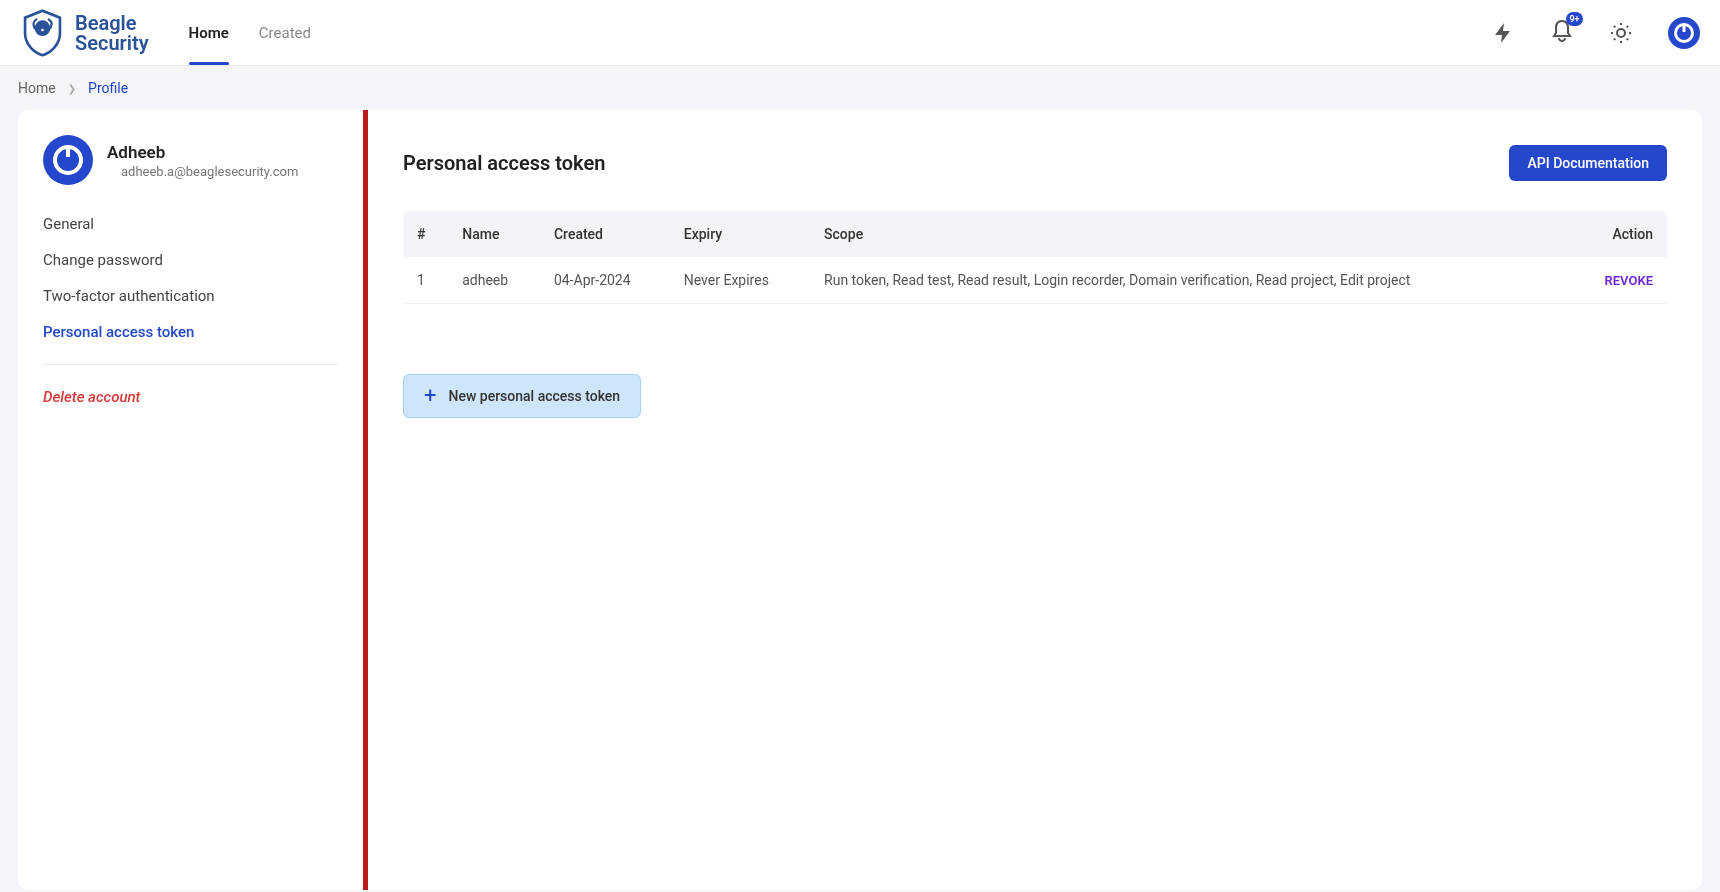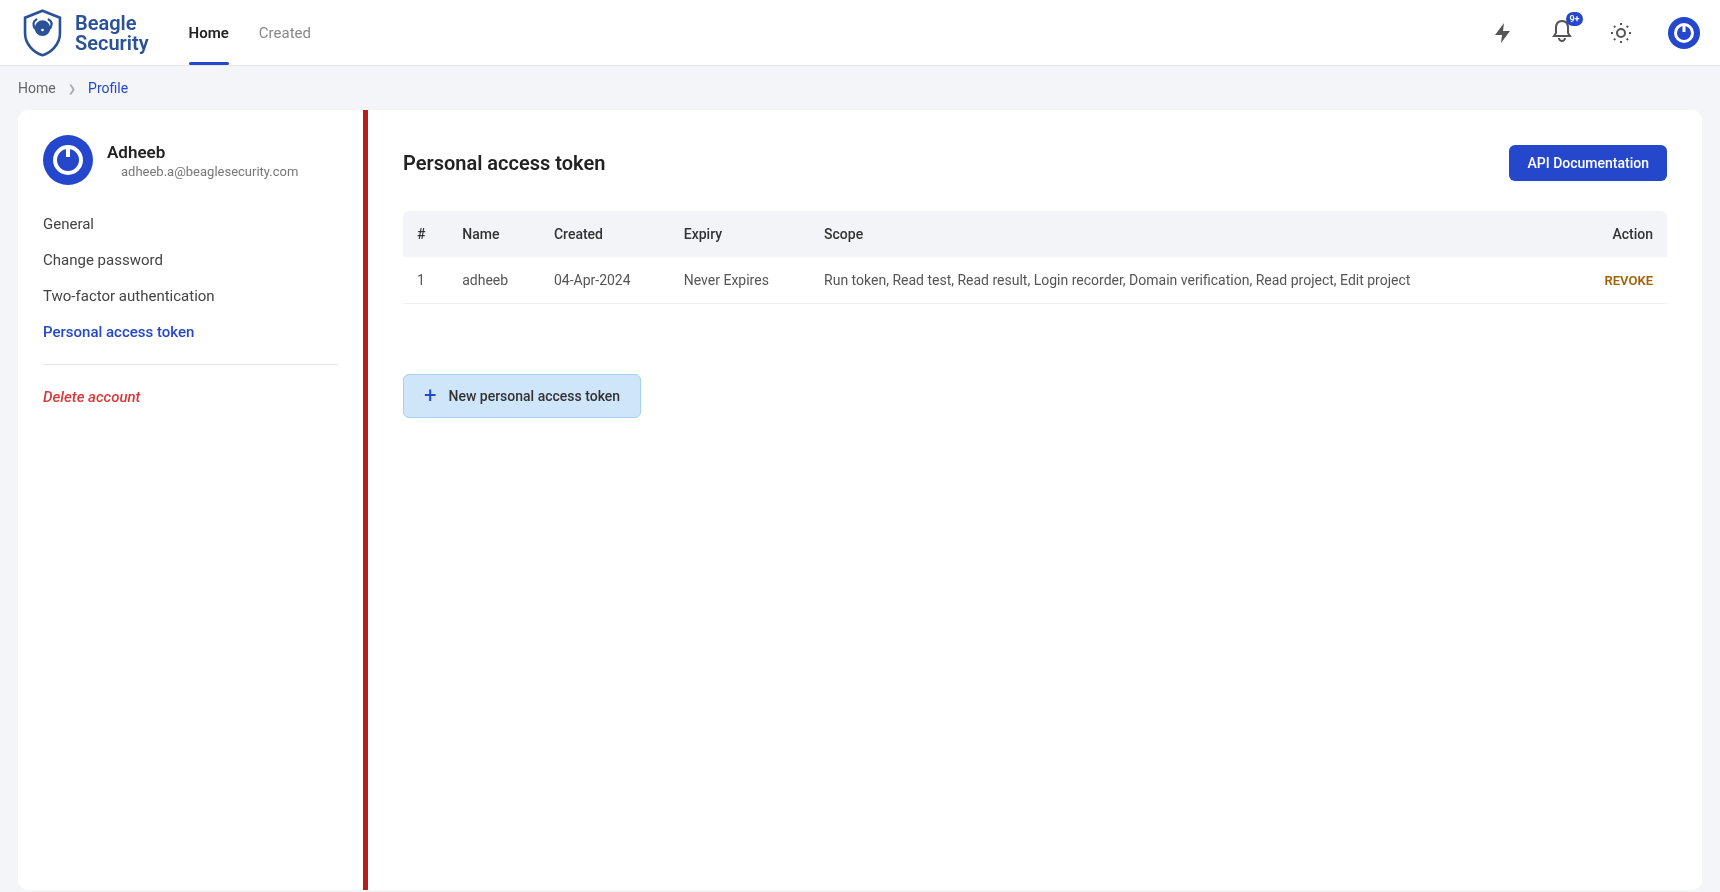--- a/index.html
+++ b/index.html
@@ -281,21 +281,21 @@
     .token-table td {
       padding: 15px 14px;
       font-size: 14px;
       color: #555;
       border-bottom: 1px solid #eef0f3;
     }
     .token-table td:last-child {
       text-align: right;
     }
     .revoke-btn {
-      color: #a16207;
+      color: #6d28d9;
       font-weight: 600;
       font-size: 13px;
       cursor: pointer;
       background: none;
       border: none;
     }
     .new-token-btn {
       margin-top: 70px;
       background: #cfe5f9;
       border: 1px solid #a8d0f0;

